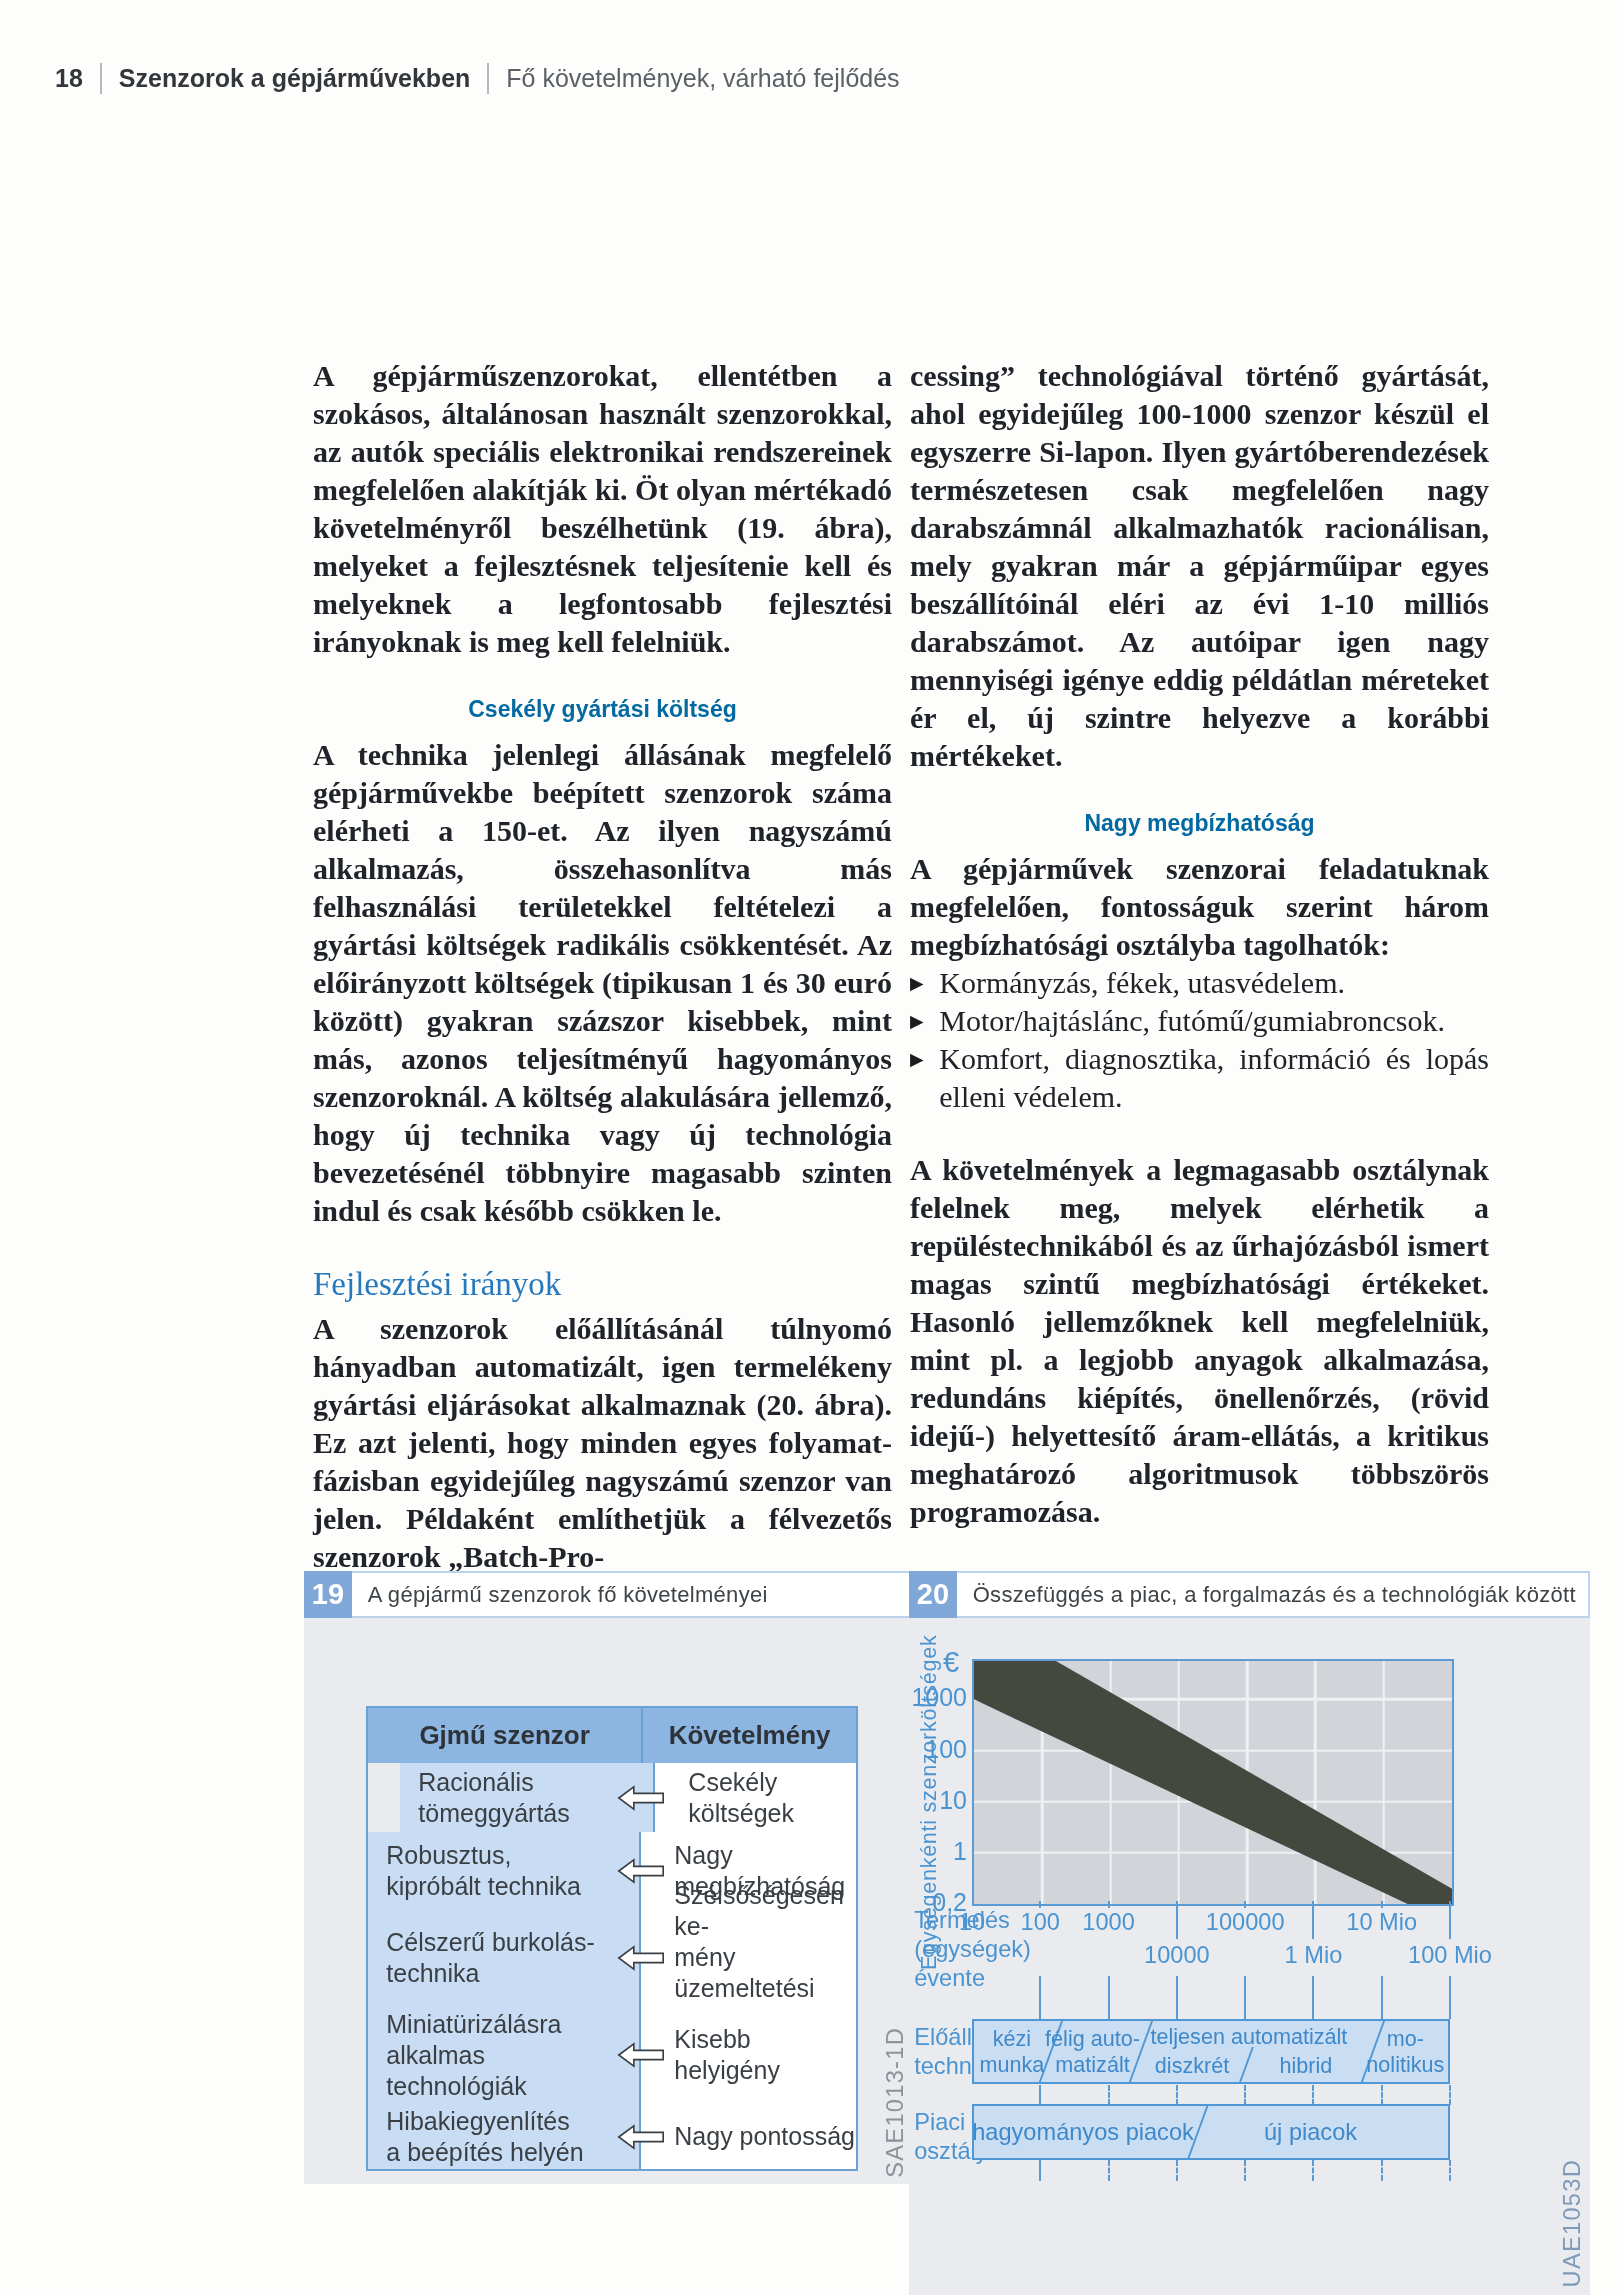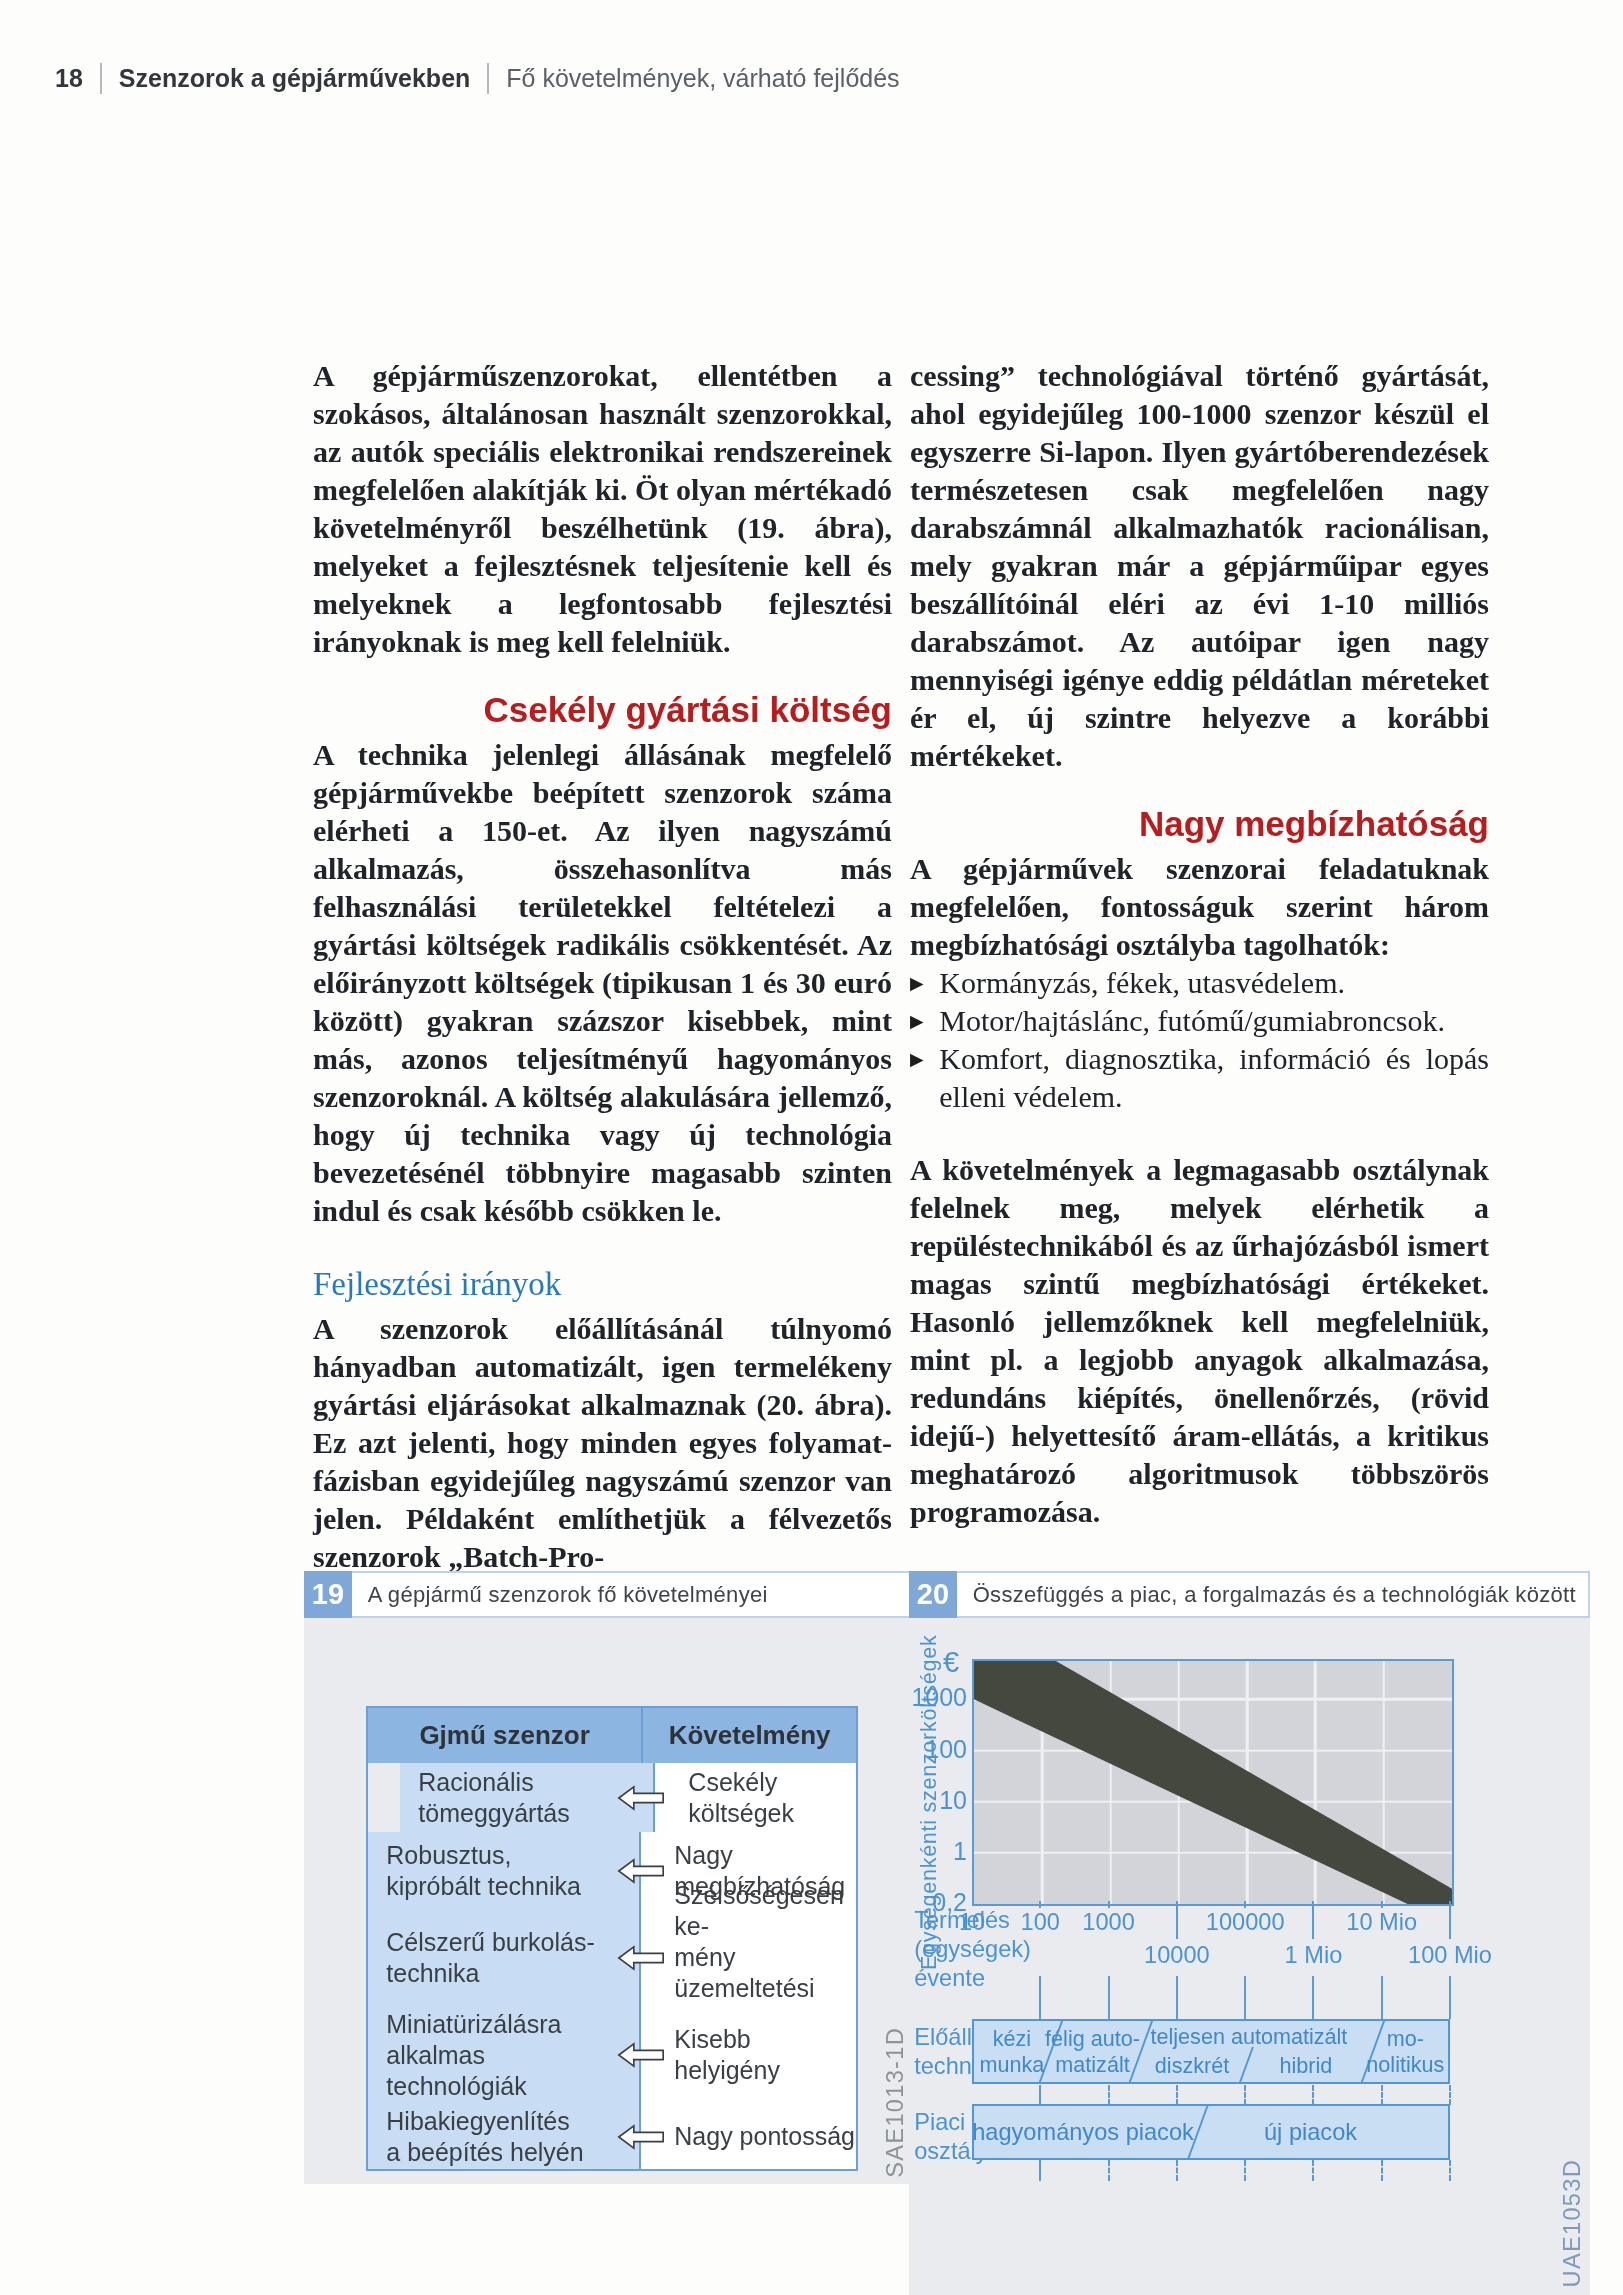--- a/index.html
+++ b/index.html
@@ -11,22 +11,22 @@
   .runhead .vsep{width:2px;height:31px;background:#b4b9be;}
   .runhead .b{font-weight:bold;}
   .runhead .chapter{color:#5a6065;}
 
   
   .col{position:absolute;width:579px;font-family:"Liberation Serif",serif;font-size:30px;
     line-height:38px;color:#20242a;text-align:justify;}
   .col-left{left:313px;top:357px;}
   .col-right{left:910px;top:357px;}
   .col p{margin:0;font-weight:bold;}
-  .subhead{font-family:"Liberation Sans",sans-serif;font-weight:bold;font-size:35px;line-height:35px;
-    color:#b91c1c;margin:31px 0 9.2px 0;text-align:right;}
+  .subhead{font-family:"Liberation Sans",sans-serif;font-weight:bold;font-size:23px;line-height:35px;
+    color:#0369a1;margin:31px 0 9.2px 0;text-align:center;}
   .bluehead{font-family:"Liberation Serif",serif;font-weight:normal;font-size:33px;line-height:38px;
     color:#2679bd;margin:35px 0 6.5px 0;text-align:left;}
   .bullets{list-style:none;margin:0;padding:0;}
   .bullets li{display:flex;gap:15.7px;align-items:flex-start;}
   .bullets .bmark{flex:0 0 auto;font-size:17.7px;line-height:38px;color:#1d1d1d;font-family:"DejaVu Sans",sans-serif;}
   .bullets .btext{flex:1;}
   .mt{margin-top:35px !important;}
 
   
   .fig{position:absolute;font-family:"Liberation Sans",sans-serif;}

